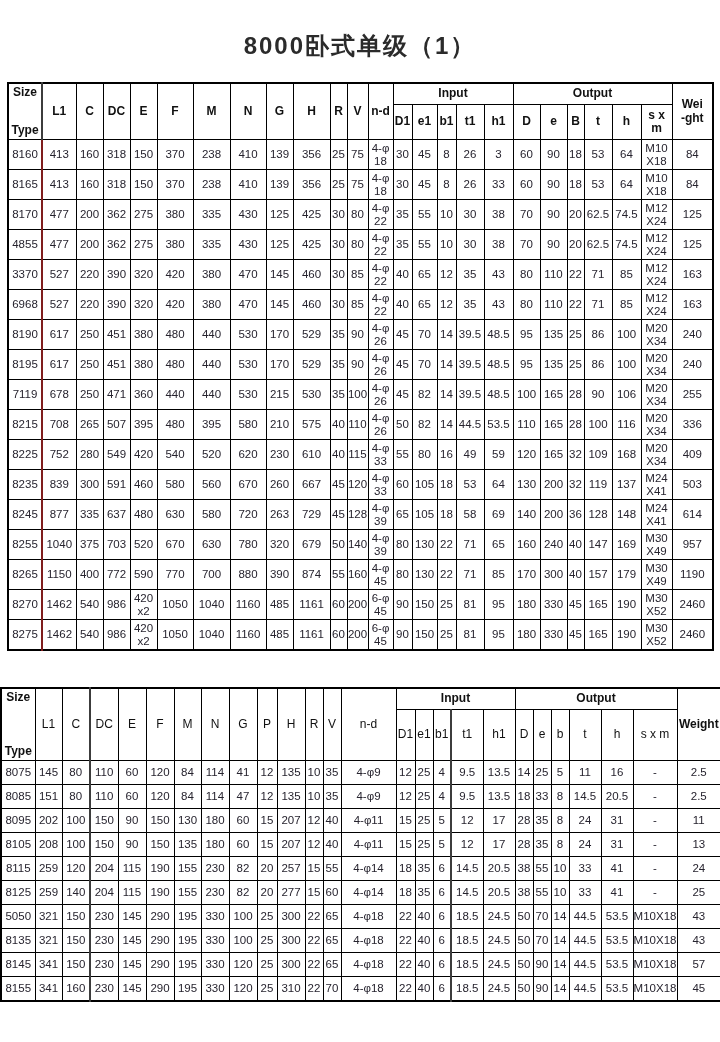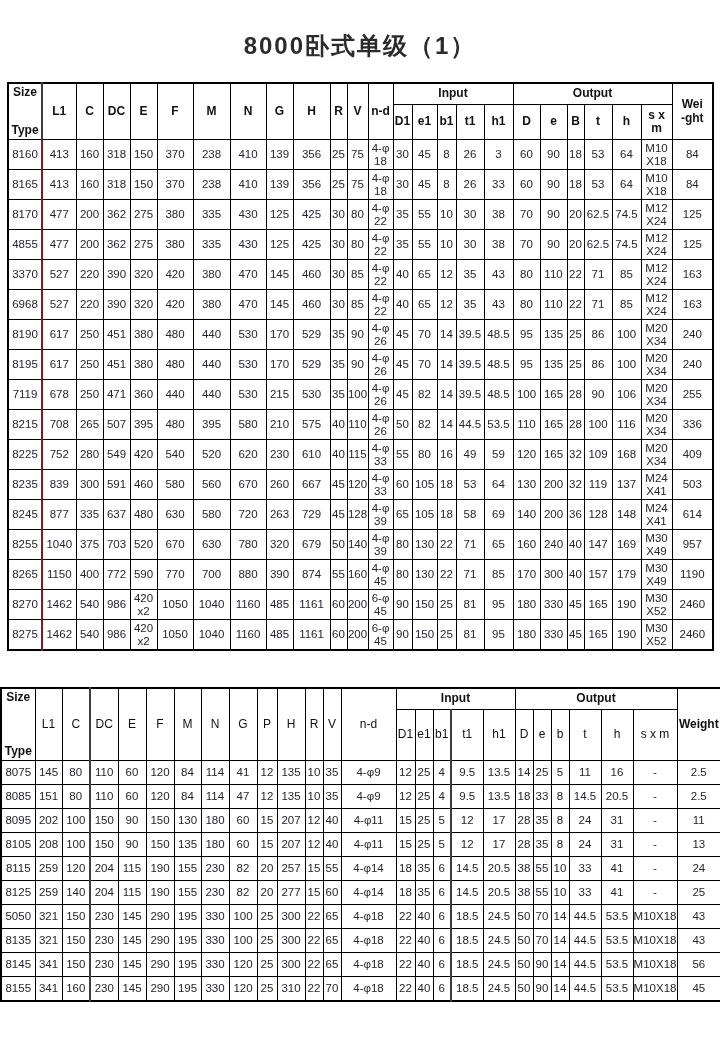--- a/index.html
+++ b/index.html
@@ -922,21 +922,21 @@
           <td>40</td>
           <td>6</td>
           <td>18.5</td>
           <td>24.5</td>
           <td>50</td>
           <td>90</td>
           <td>14</td>
           <td>44.5</td>
           <td>53.5</td>
           <td>M10X18</td>
-          <td>56</td>
+          <td>57</td>
         </tr>
         <tr>
           <td>8155</td>
           <td>341</td>
           <td>160</td>
           <td>230</td>
           <td>145</td>
           <td>290</td>
           <td>195</td>
           <td>330</td>

